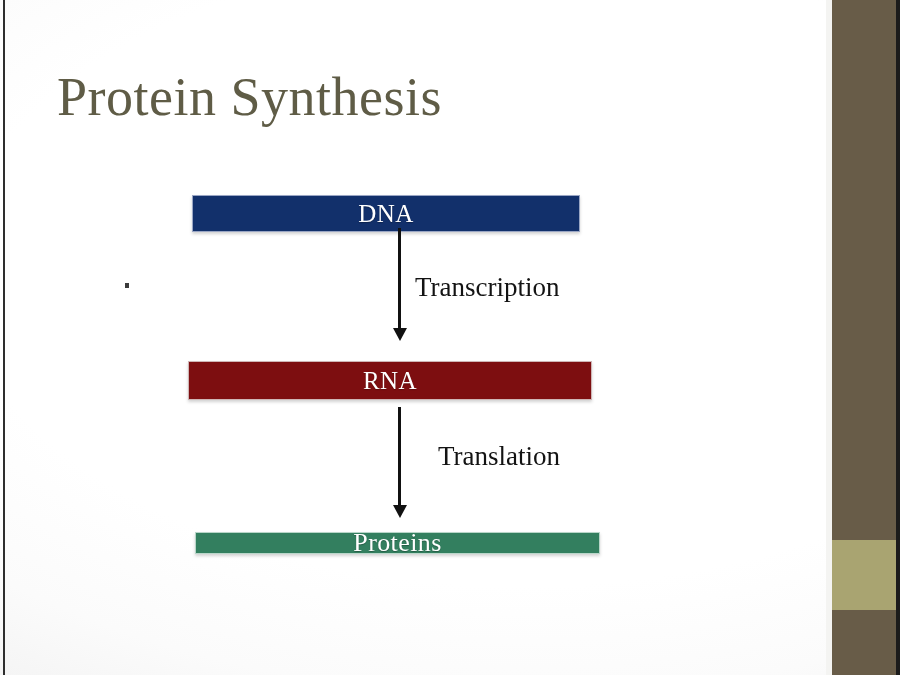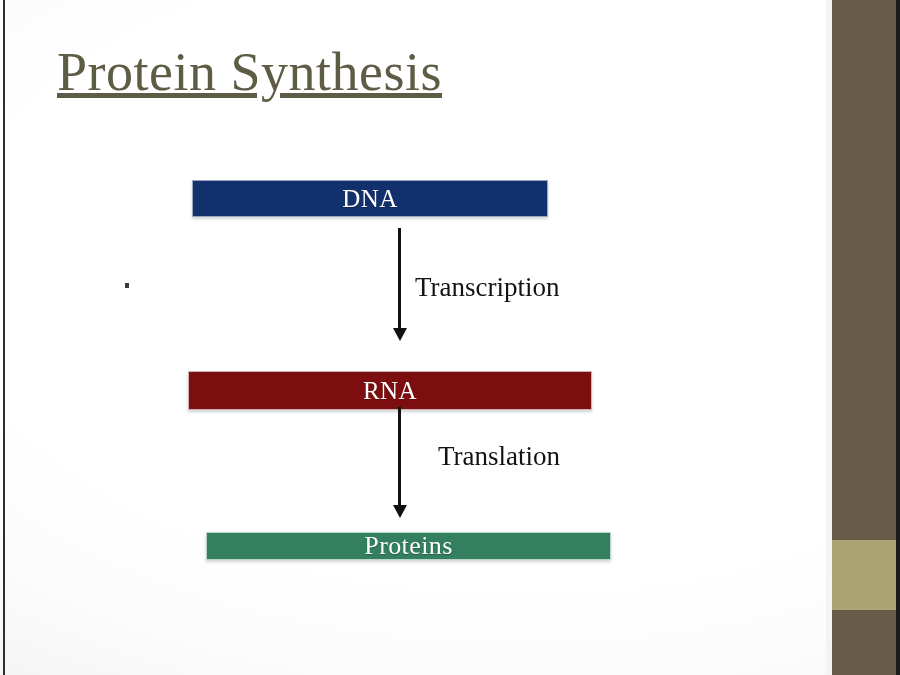--- a/index.html
+++ b/index.html
@@ -62,29 +62,28 @@
     top: 0;
     width: 4px;
     height: 675px;
     background: #1b1b1b;
   }
 
   
   .slide-title {
     position: absolute;
     left: 57px;
-    top: 44px;
+    top: 69px;
     font-size: 54px;
     line-height: 1.05;
     color: #5f5c46;
     letter-spacing: 0.5px;
     white-space: nowrap;
     font-weight: normal;
     margin: 0;
-    text-decoration: underline;
   }
 
   
   .stray-dot {
     position: absolute;
     left: 125px;
     top: 283px;
     width: 4px;
     height: 5px;
     background: #3b3b3b;
@@ -100,44 +99,44 @@
     box-sizing: border-box;
   }
   .node-label {
     font-size: 25px;
     letter-spacing: 0.4px;
     text-shadow: 0 1px 1px rgba(0,0,0,0.28);
   }
 
   .node-dna {
     left: 192px;
-    top: 180px;
-    width: 356px;
+    top: 195px;
+    width: 388px;
     height: 37px;
     background: #12306b;
     border: 1px solid #9aa6c4;
     box-shadow: 0 2px 3px rgba(0,0,0,0.18);
   }
 
   .node-rna {
     left: 188px;
-    top: 371px;
+    top: 361px;
     width: 404px;
     height: 39px;
     background: #7d0e10;
     border: 1px solid #cfb6b6;
     box-shadow: 0 2px 3px rgba(0,0,0,0.18);
     align-items: center;
   }
 
   .node-proteins {
-    left: 206px;
+    left: 195px;
     top: 532px;
     width: 405px;
-    height: 28px;
+    height: 22px;
     background: #337f5f;
     border: 1px solid #b9d6c9;
     box-shadow: 0 2px 3px rgba(0,0,0,0.18);
   }
   .node-proteins .node-label { font-size: 26px; }
 
   
   .arrow {
     position: absolute;
     left: 392px;

